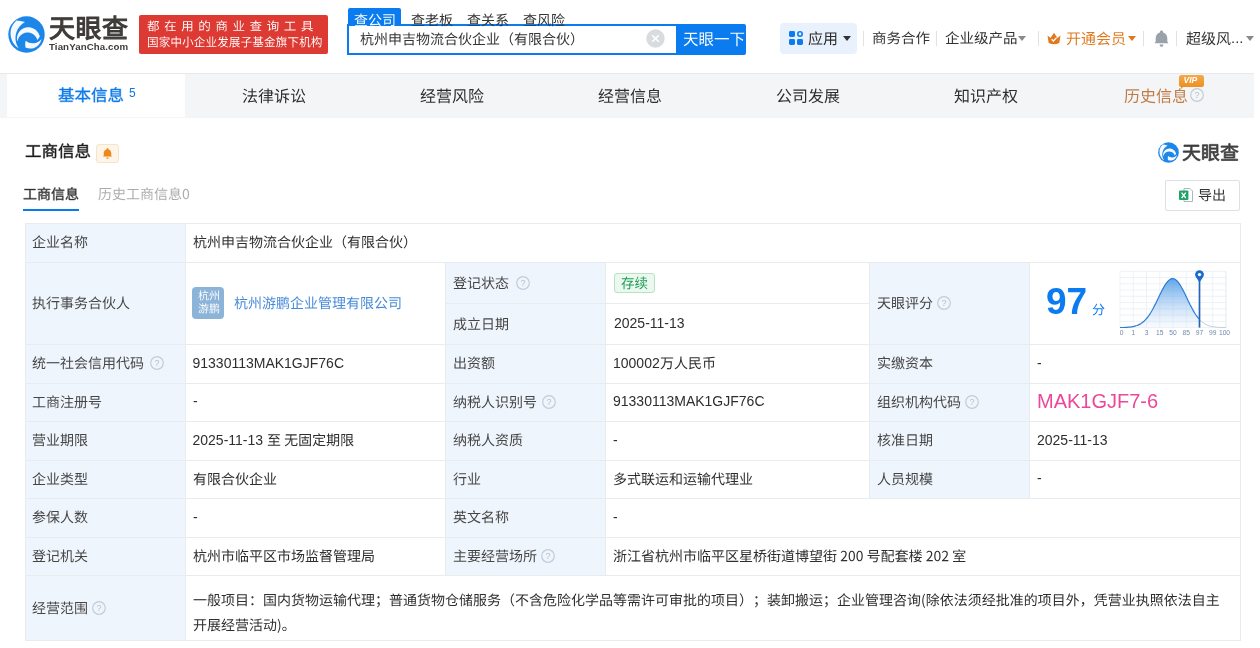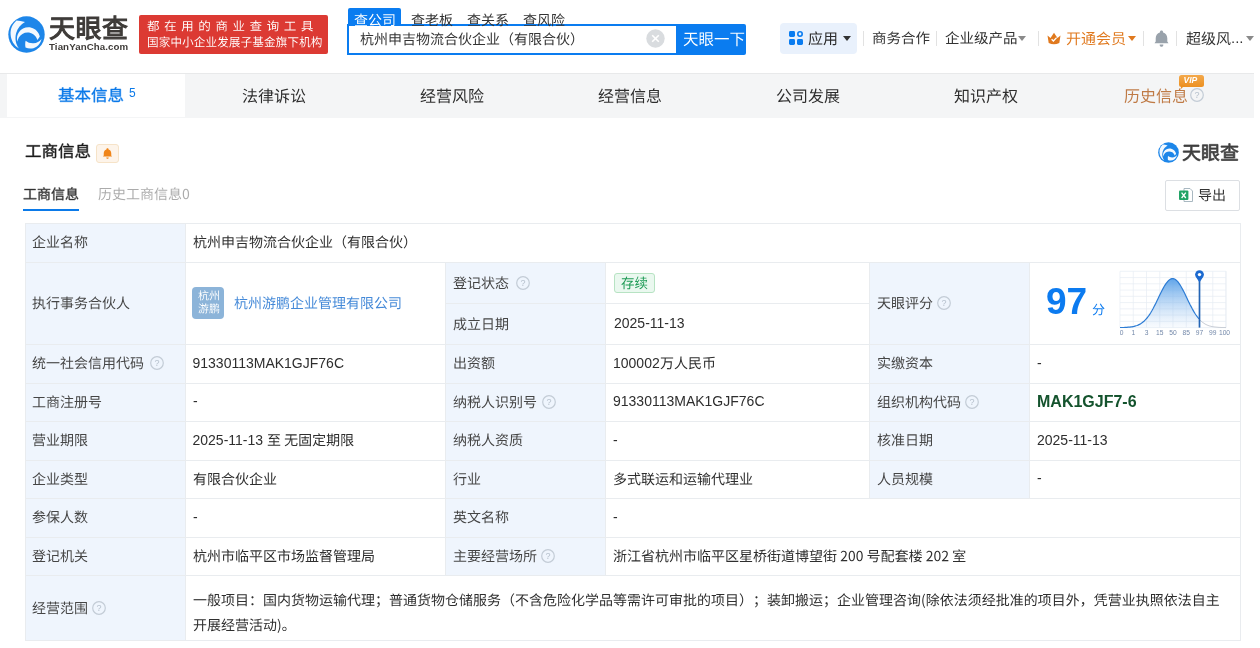--- a/index.html
+++ b/index.html
@@ -779,21 +779,21 @@
 <svg class="t" style="left:877.0px;top:394.75px;width:84.0px;height:14px;color:#454545" viewBox="0 0 6000 1000" preserveAspectRatio="none">
     <g transform="translate(0,870) scale(1,-1)">
       <use href="#g114" x="0"></use>
       <use href="#g115" x="1000"></use>
       <use href="#g24" x="2000"></use>
       <use href="#g25" x="3000"></use>
       <use href="#g99" x="4000"></use>
       <use href="#g100" x="5000"></use>
     </g>
   </svg>
-<span class="ht" style="left:1037.0px;top:391.25px;font-size:16px;color:#14532d;line-height:21.0px;font-weight:bold;">MAK1GJF7-6</span>
+<span class="ht" style="left:1037.0px;top:391.25px;font-size:20px;color:#ec4899;line-height:21.0px;">MAK1GJF7-6</span>
 <svg class="t" style="left:32.0px;top:433.25px;width:56.0px;height:14px;color:#454545" viewBox="0 0 4000 1000" preserveAspectRatio="none">
     <g transform="translate(0,870) scale(1,-1)">
       <use href="#g66" x="0"></use>
       <use href="#g8" x="1000"></use>
       <use href="#g94" x="2000"></use>
       <use href="#g44" x="3000"></use>
     </g>
   </svg>
 <span class="ht" style="left:192.5px;top:429.75px;font-size:14.0px;color:#2e2e2e;line-height:21.0px;">2025-11-13</span>
 <svg class="t" style="left:267.0px;top:433.25px;width:87.1px;height:14px;color:#2e2e2e" viewBox="0 0 6224 1000" preserveAspectRatio="none">

